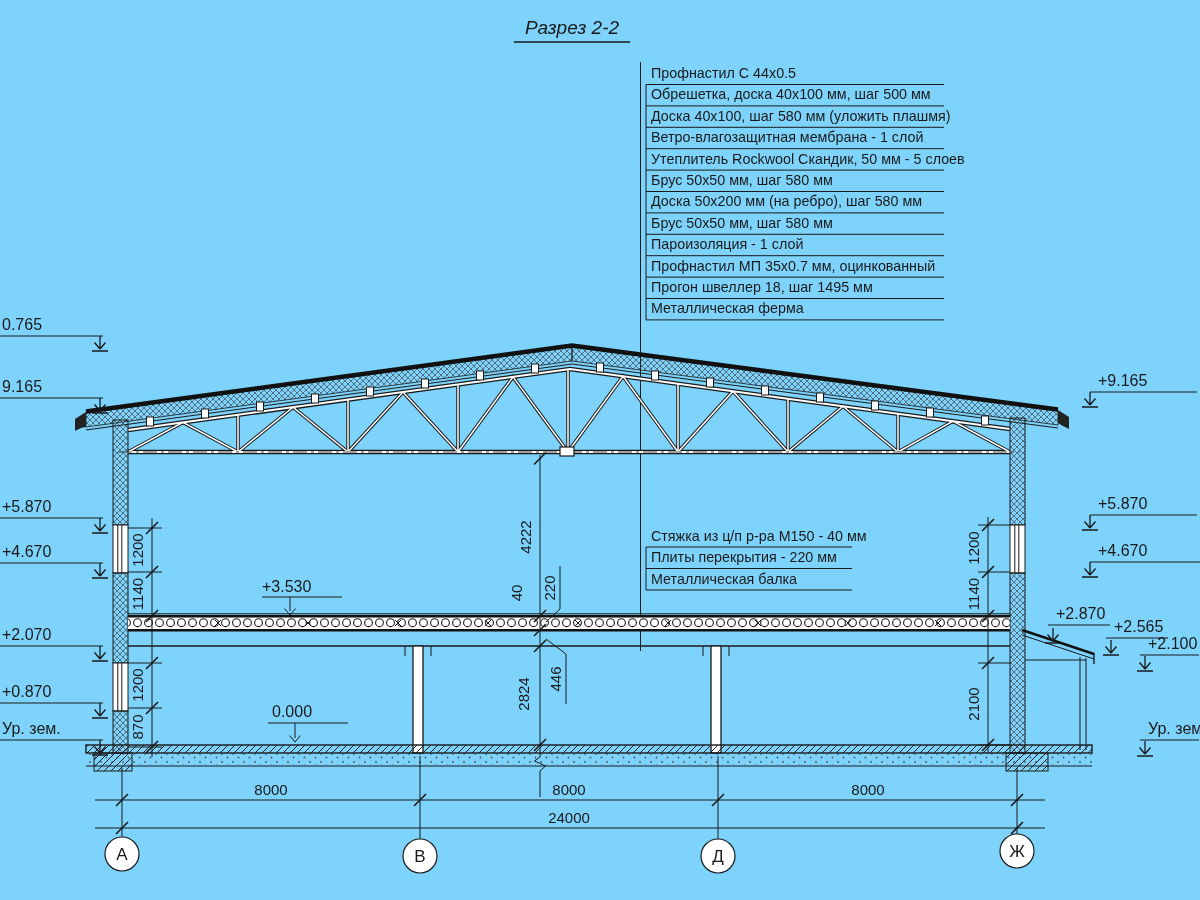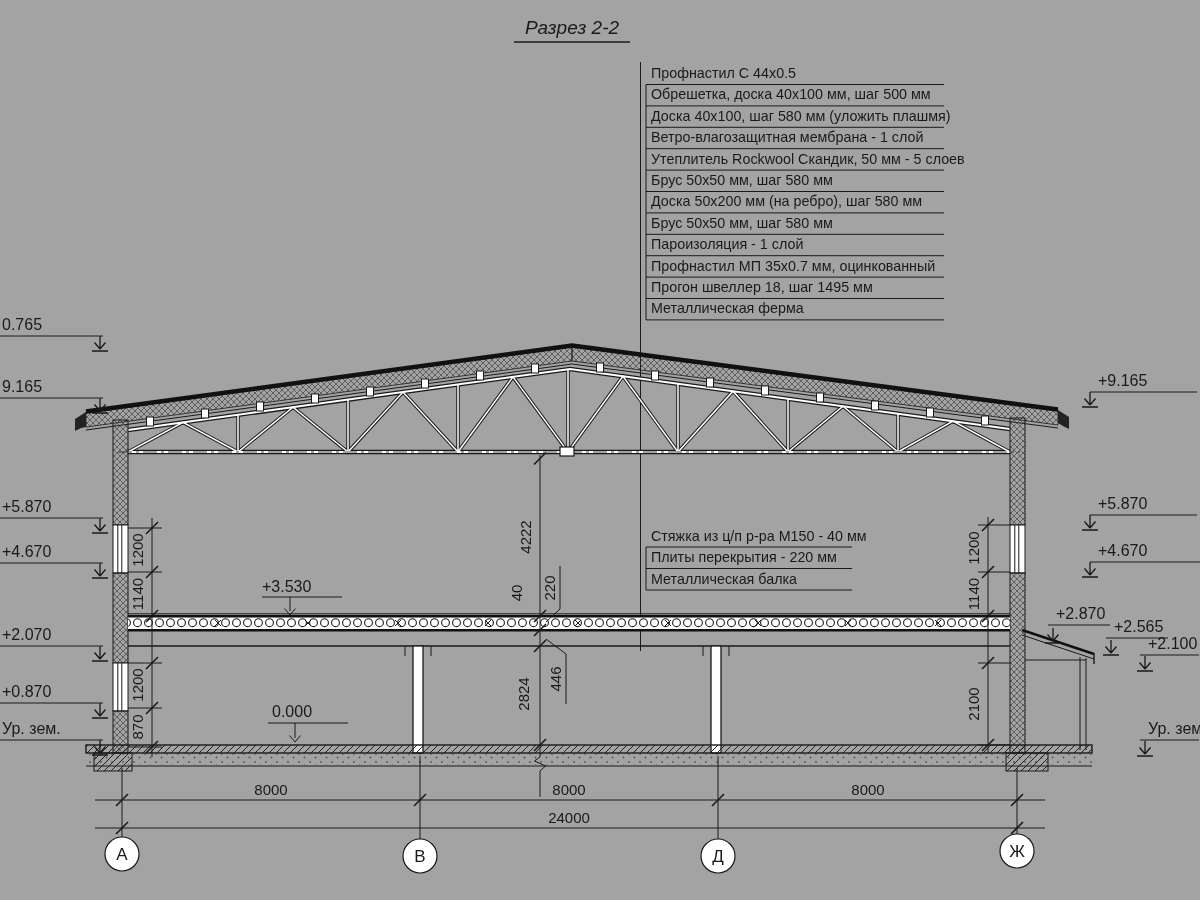--- a/index.html
+++ b/index.html
@@ -1,16 +1,16 @@
 <!DOCTYPE html>
 <html><head>
 <meta charset="utf-8">
 <style>
   html,body{margin:0;padding:0;background:#fff;}
-  .stage{width:1200px;height:900px;position:relative;background:#a3a3a3;overflow:hidden;}
+  .stage{width:1200px;height:900px;position:relative;background:#7dd3fc;overflow:hidden;}
   svg{display:block;}
   text{font-family:"Liberation Sans","DejaVu Sans",sans-serif;fill:#1a1a1a;}
   .callout{font-size:14.3px;}
   .elev{font-size:16px;}
   .dim{font-size:15px;}
   .axis{font-size:17px;}
   .title{font-size:19px;font-style:italic;}
   .thin{stroke:#1a1a1a;stroke-width:1;fill:none;}
   .med{stroke:#1a1a1a;stroke-width:1.4;fill:none;}
   .thick{stroke:#111;stroke-width:2.5;fill:none;}

